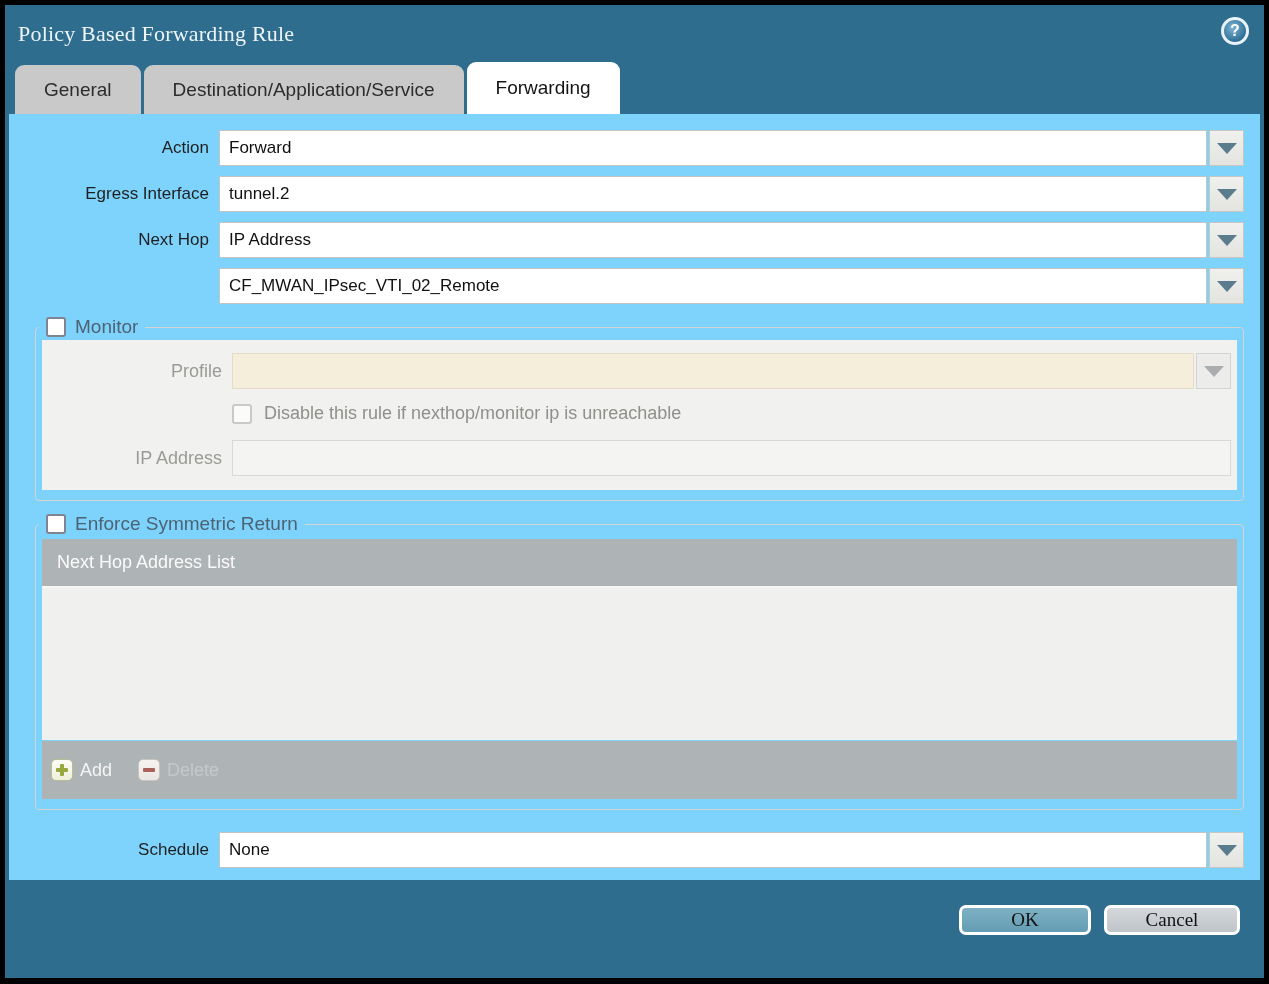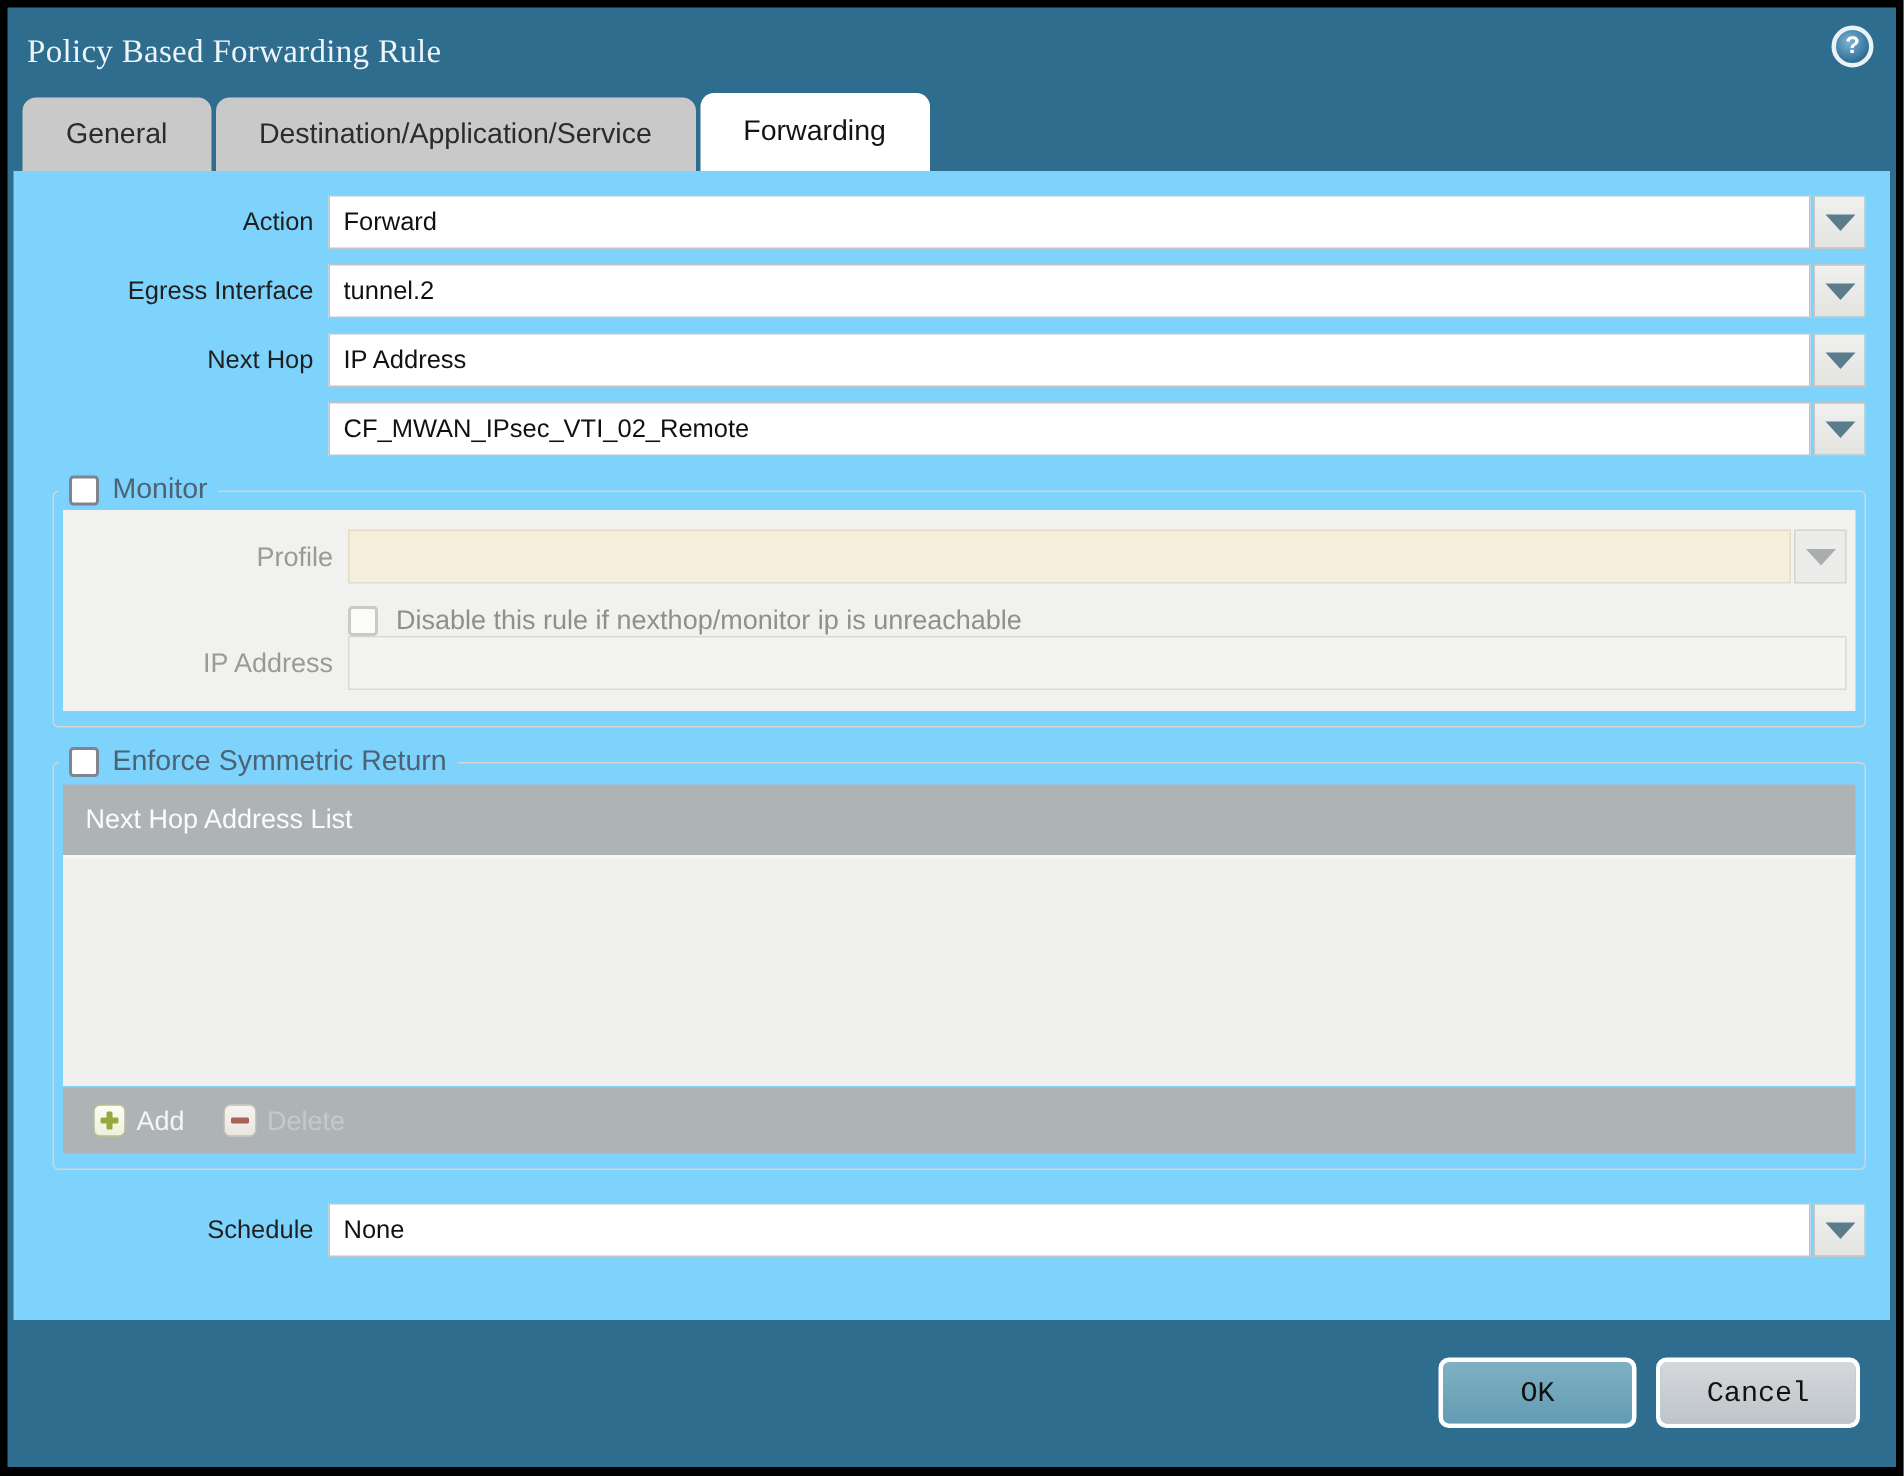--- a/index.html
+++ b/index.html
@@ -90,32 +90,32 @@
     background:#fff; flex:none; cursor:pointer;
   }
   .cbx.disabled { border:2px solid #c9c9c6; background:#fbfbf9; cursor:default; }
   .panel {
     background:#f1f1ef; margin:2px 6px 2px 6px; padding:13px 6px 14px 0;
   }
   .panel .row { margin-bottom:0; padding-right:0; }
   .panel .lbl { width:190px; color:#9a9a97; font-size:18px; }
   .txt.beige { background:#f5eedb; border-color:#e3dcc8; }
   .txt.dis { background:#f4f4f2; border-color:#d9d9d6; }
-  .cb-row { display:flex; align-items:center; gap:12px; margin:14px 0 0 190px; }
+  .cb-row { display:flex; align-items:center; gap:12px; margin:14px 0 16px 190px; }
   .cb-row .cb-label { color:#8f8f8c; font-size:18px; }
   
   .tbl { margin:4px 6px 2px 6px; }
   .tbl-header {
     background:#aeb3b6; height:47px; display:flex; align-items:center;
     padding-left:15px; color:#fbfbfb; font-size:18px;
   }
   .tbl-body { height:154px; background:#f0f0ee; border-top:2px solid #f6f6f4; }
   .tbl-footer {
-    background:#aeb3b6; height:44px; display:flex; align-items:center;
-    gap:26px; padding-left:20px; margin-top:1px;
+    background:#aeb3b6; height:58px; display:flex; align-items:center;
+    gap:26px; padding-left:9px; margin-top:1px;
   }
   .tool-btn { display:flex; align-items:center; gap:7px; cursor:pointer; }
   .tool-btn .tool-label { font-size:18px; }
   .tool-btn.add .tool-label { color:#f4f5f5; }
   .tool-btn.del .tool-label { color:#c6c9cb; }
   .tool-icon {
     width:22px; height:22px; border-radius:5px; position:relative; flex:none;
   }
   .tool-icon.plus { background:linear-gradient(#fcfdf6,#eef0da); border:1px solid #b9bd95; }
   .tool-icon.plus::before, .tool-icon.plus::after {
@@ -126,22 +126,22 @@
   .tool-icon.minus { background:linear-gradient(#f6f4f2,#eae6e2); border:1px solid #c9c4bf; }
   .tool-icon.minus::before {
     content:""; position:absolute; background:#a8625a; border-radius:1px;
     left:4px; top:8px; width:12px; height:4px;
   }
   .schedule-row { margin-top:22px; }
   
   .bottombar { height:96px; position:relative; }
   .btn-group { position:absolute; right:24px; top:25px; display:flex; gap:13px; }
   .btn {
-    height:47px; border-radius:7px; border:3px solid #fff;
-    font-family:Liberation Mono, monospace;
+    height:30px; border-radius:7px; border:3px solid #fff;
+    font-family:Liberation Serif, serif;
     font-size:19px; color:#121212; cursor:pointer;
   }
   .btn.ok { width:132px; background:linear-gradient(#7fb0c3,#639cb3); }
   .btn.cancel { width:136px; background:linear-gradient(#d4d8db,#bfc4c9); }
 </style>
 </head>
 <body>
 
 <div class="window">
 

